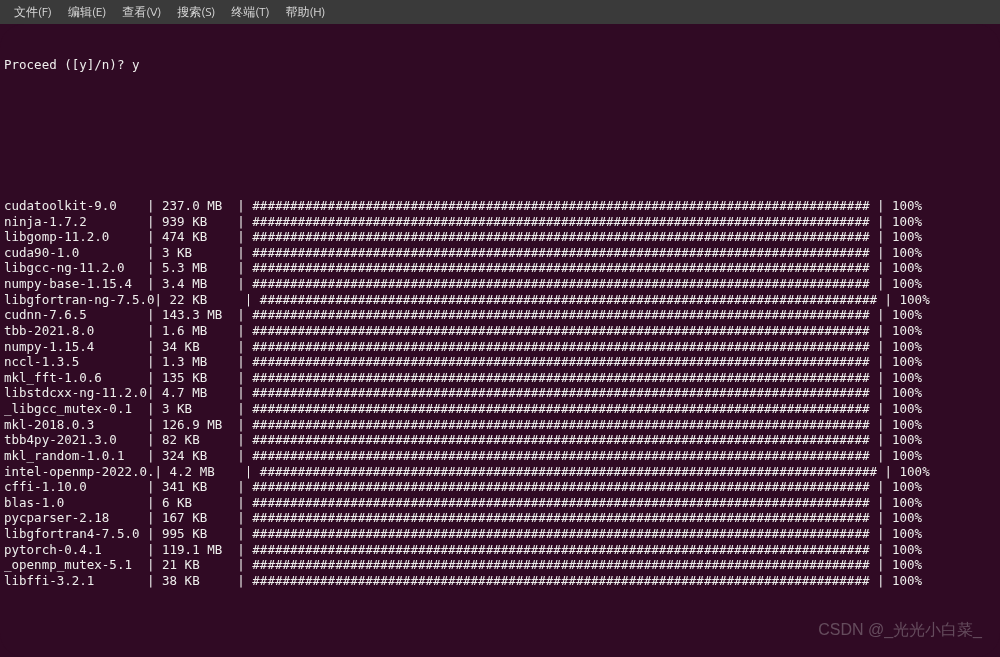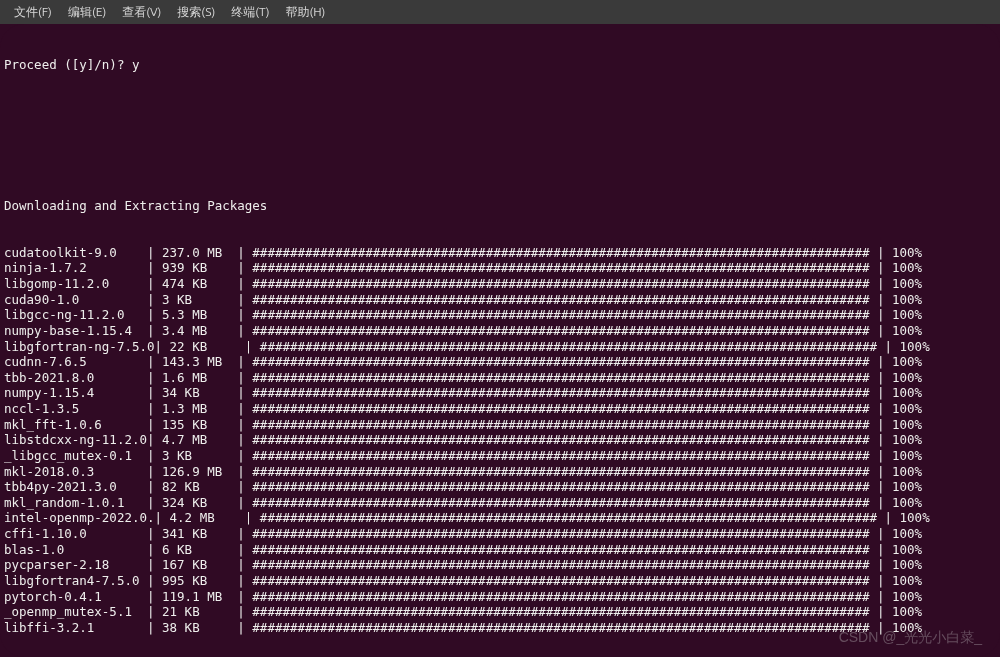--- a/index.html
+++ b/index.html
@@ -67,24 +67,24 @@
     font-size: 12.5px;
     white-space: pre;
     overflow: hidden;
     border-radius: 24px;
   }
   .terminal div { white-space: pre; }
   .pkg-row { display: flex; text-align: right; }
   .watermark {
     position: absolute;
     right: 18px;
-    bottom: 10px;
+    bottom: 16px;
     color: rgba(200,200,200,0.35);
     font-family: sans-serif;
-    font-size: 14px;
+    font-size: 16px;
     pointer-events: none;
   }
 </style>
 </head>
 <body>
 
 <div class="window">
 
 
   <div class="menubar">
@@ -93,21 +93,20 @@
     <span class="menu-item">查看(V)</span>
     <span class="menu-item">搜索(S)</span>
     <span class="menu-item">终端(T)</span>
     <span class="menu-item">帮助(H)</span>
   </div>
 
   <div class="terminal" id="term">
     <div><span>Proceed ([y]/n)? </span><span>y</span></div>
     <div>&nbsp;</div>
     <div>&nbsp;</div>
-    <div>Downloading and Extracting Packages</div>
     <div id="pkg-list"><div class="pkg-row">cudatoolkit-9.0    | 237.0 MB  | ################################################################################## | 100%</div><div class="pkg-row">ninja-1.7.2        | 939 KB    | ################################################################################## | 100%</div><div class="pkg-row">libgomp-11.2.0     | 474 KB    | ################################################################################## | 100%</div><div class="pkg-row">cuda90-1.0         | 3 KB      | ################################################################################## | 100%</div><div class="pkg-row">libgcc-ng-11.2.0   | 5.3 MB    | ################################################################################## | 100%</div><div class="pkg-row">numpy-base-1.15.4  | 3.4 MB    | ################################################################################## | 100%</div><div class="pkg-row">libgfortran-ng-7.5.0| 22 KB     | ################################################################################## | 100%</div><div class="pkg-row">cudnn-7.6.5        | 143.3 MB  | ################################################################################## | 100%</div><div class="pkg-row">tbb-2021.8.0       | 1.6 MB    | ################################################################################## | 100%</div><div class="pkg-row">numpy-1.15.4       | 34 KB     | ################################################################################## | 100%</div><div class="pkg-row">nccl-1.3.5         | 1.3 MB    | ################################################################################## | 100%</div><div class="pkg-row">mkl_fft-1.0.6      | 135 KB    | ################################################################################## | 100%</div><div class="pkg-row">libstdcxx-ng-11.2.0| 4.7 MB    | ################################################################################## | 100%</div><div class="pkg-row">_libgcc_mutex-0.1  | 3 KB      | ################################################################################## | 100%</div><div class="pkg-row">mkl-2018.0.3       | 126.9 MB  | ################################################################################## | 100%</div><div class="pkg-row">tbb4py-2021.3.0    | 82 KB     | ################################################################################## | 100%</div><div class="pkg-row">mkl_random-1.0.1   | 324 KB    | ################################################################################## | 100%</div><div class="pkg-row">intel-openmp-2022.0.| 4.2 MB    | ################################################################################## | 100%</div><div class="pkg-row">cffi-1.10.0        | 341 KB    | ################################################################################## | 100%</div><div class="pkg-row">blas-1.0           | 6 KB      | ################################################################################## | 100%</div><div class="pkg-row">pycparser-2.18     | 167 KB    | ################################################################################## | 100%</div><div class="pkg-row">libgfortran4-7.5.0 | 995 KB    | ################################################################################## | 100%</div><div class="pkg-row">pytorch-0.4.1      | 119.1 MB  | ################################################################################## | 100%</div><div class="pkg-row">_openmp_mutex-5.1  | 21 KB     | ################################################################################## | 100%</div><div class="pkg-row">libffi-3.2.1       | 38 KB     | ################################################################################## | 100%</div></div>
     
     
     
     
     
   </div>
 </div>
 
 <div class="watermark">CSDN @_光光小白菜_</div>

